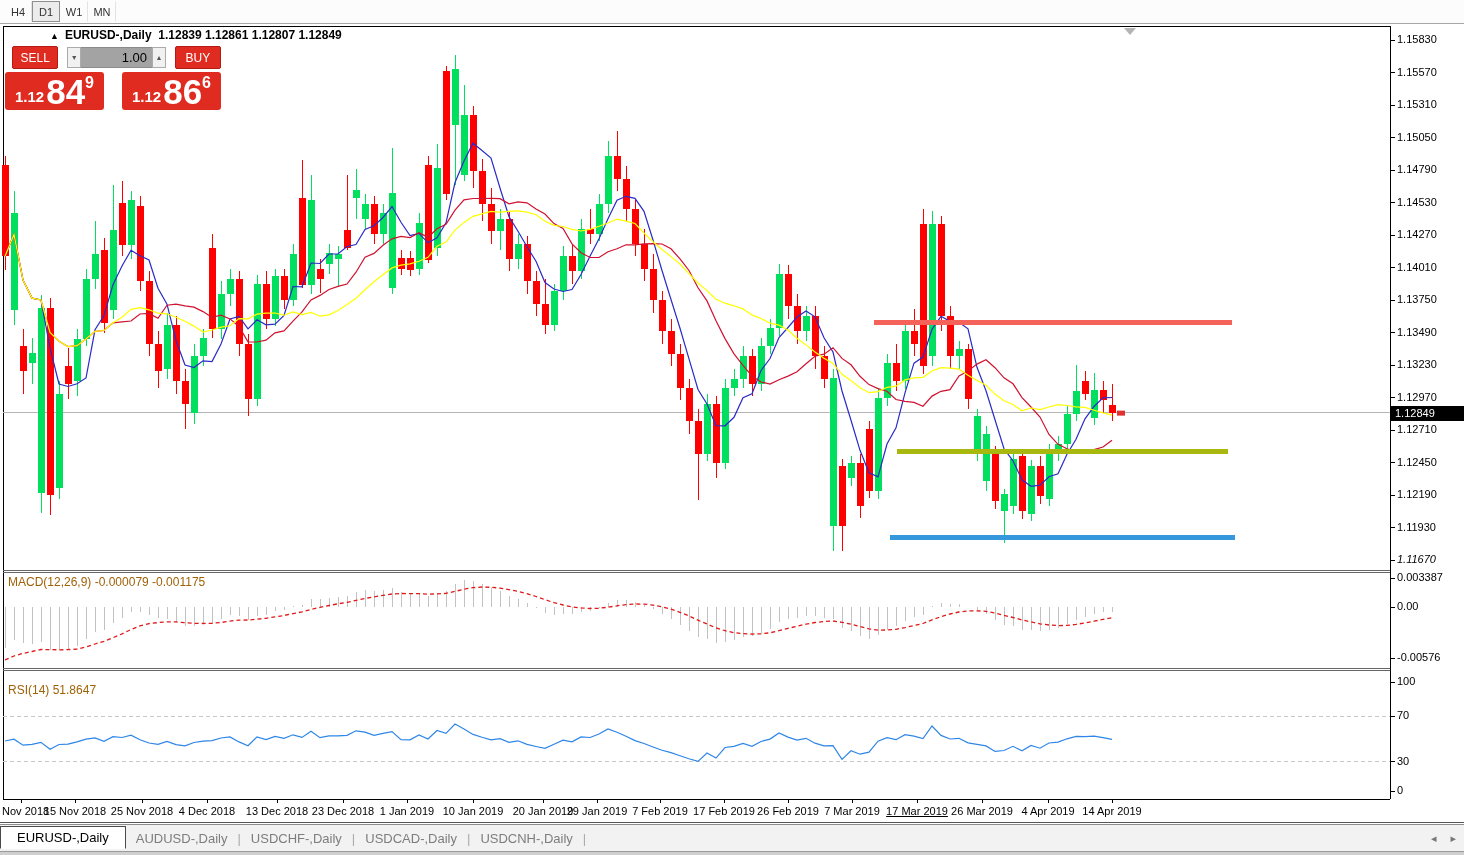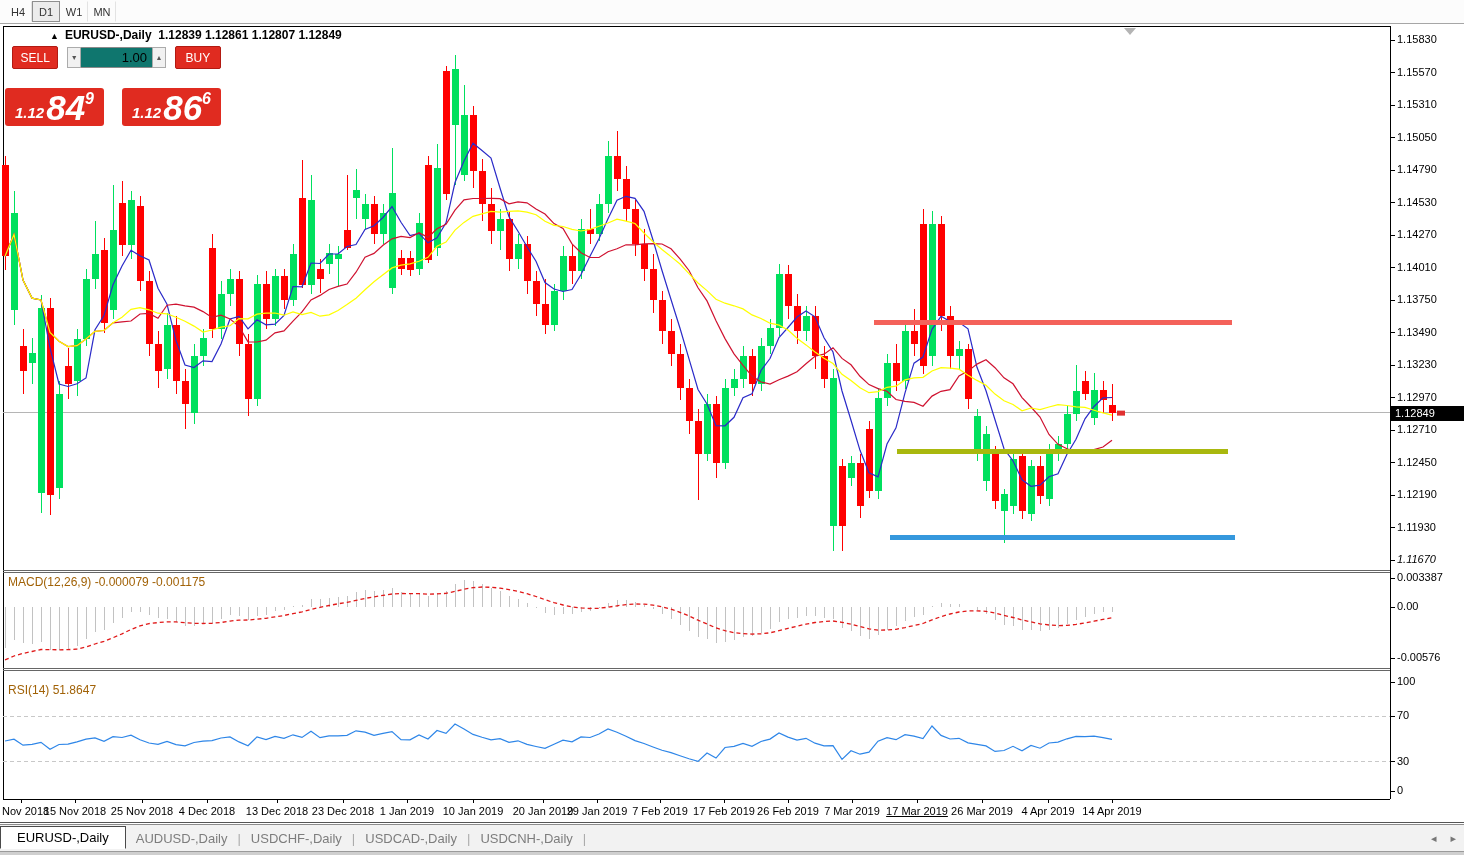--- a/index.html
+++ b/index.html
@@ -18,24 +18,24 @@
   #chart-title .tri{font-size:9px;margin-right:6px;}
 
   
   #trade-panel{position:absolute;left:5px;top:46px;z-index:7;width:216px;}
   #trade-row1{display:flex;align-items:center;margin-left:7px;}
   .trade-btn{width:45px;height:21px;background:#e02b20;color:#fff;font-size:12px;display:flex;
              align-items:center;justify-content:center;border-radius:2px;border:1px solid #b21a12;}
   .spin-btn{width:14px;height:21px;background:#f1f1f1;border:1px solid #ababab;display:flex;
             align-items:center;justify-content:center;font-size:7px;color:#555;box-sizing:border-box;}
   #vol-field{width:72px;height:21px;border:1px solid #8a8a8a;border-left:none;border-right:none;
-             background:#0f766e;font-size:13px;color:#000;display:flex;align-items:center;
+             background:#a3a3a3;font-size:13px;color:#000;display:flex;align-items:center;
              justify-content:flex-end;padding-right:5px;box-sizing:border-box;}
   #trade-row1 .gap{width:9px;}
-  #trade-row2{display:flex;margin-top:19px;gap:18px;font-style:italic;}
+  #trade-row2{display:flex;margin-top:3px;gap:18px;}
   .price-box{width:105px;height:38px;background:#e02b20;border-radius:3px;color:#fff;display:flex;
              align-items:flex-end;justify-content:center;padding-bottom:3px;box-sizing:border-box;}
   .px-small{font-size:15px;font-weight:700;margin-right:2px;line-height:1.25;}
   .px-huge{font-size:35px;font-weight:700;line-height:0.82;}
   .px-sup{font-size:16px;font-weight:700;align-self:flex-start;margin-top:2px;}
 
   
   #shift-marker{position:absolute;left:1124px;top:28px;width:0;height:0;z-index:5;
                 border-left:6px solid transparent;border-right:6px solid transparent;border-top:7px solid #b4b4b4;}
 

